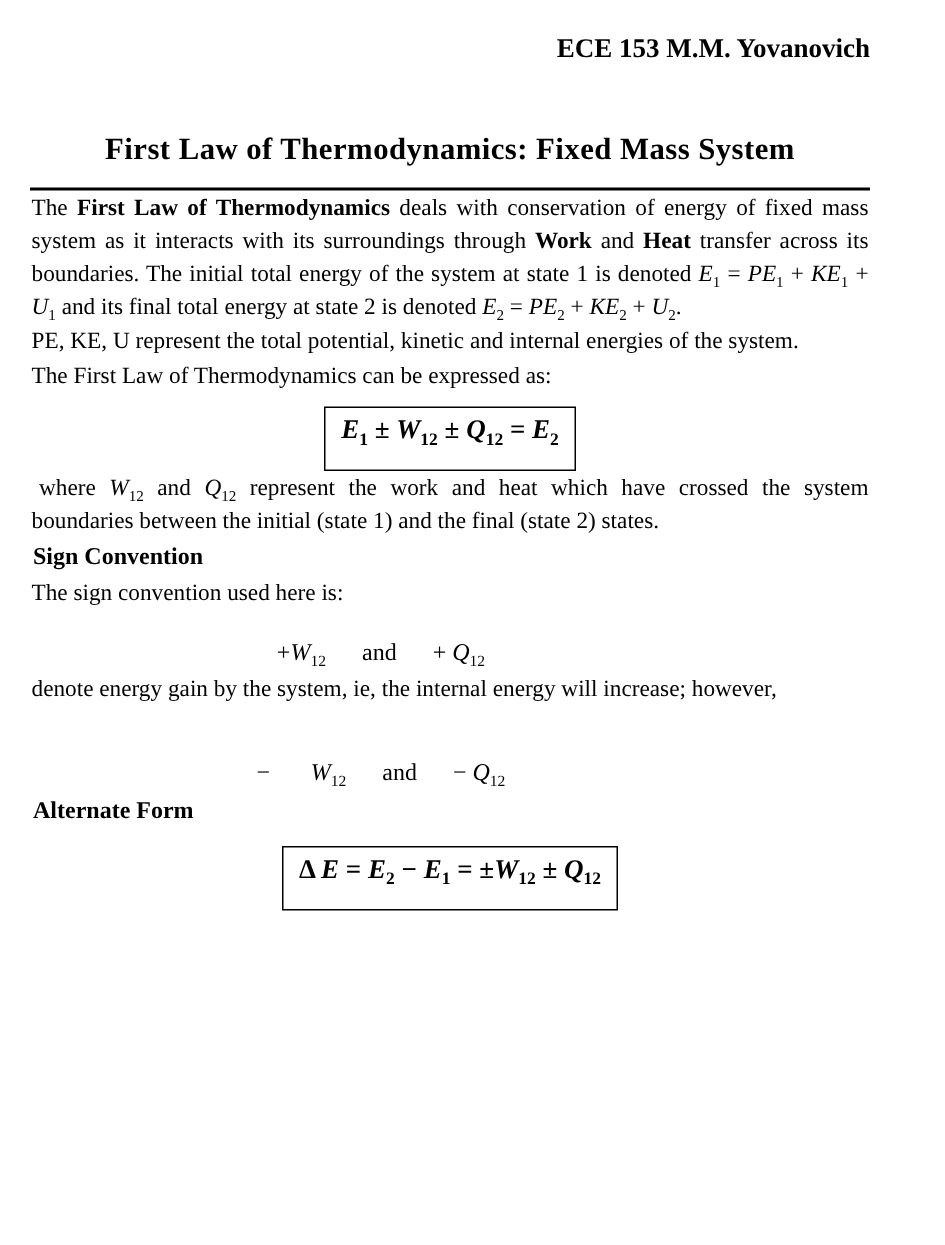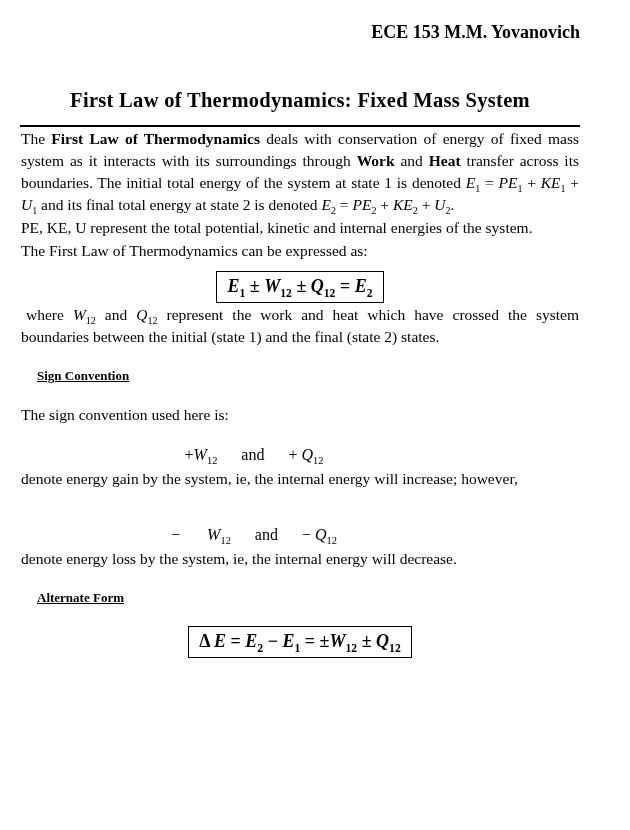--- a/index.html
+++ b/index.html
@@ -40,35 +40,34 @@
     text-align:justify;
   }
   .para1 { margin-top:27px; }
   .para2 { margin-top:12px; }
   .para3 { margin-top:16px; }
   .para4 { margin-top:16px; text-indent:5px; }
   .para5 { margin-top:9px; }
   .para6 { margin-top:11px; }
   .para7 { margin-top:5px; }
   h2.subheading {
-    margin:17px;
-    font-size:13px;
+    margin:2px;
+    font-size:16px;
     font-weight:bold;
     line-height:22px;
-    text-decoration:underline;
   }
   .h-sign { margin-top:15px; }
   .h-alt  { margin-top:11px; }
   .eq-wrap { text-align:center; }
   .eq1 { margin-top:9px; }
   .eq2 { margin-top:12px; }
   .eq-box {
     display:inline-block;
     border:1px solid #000;
-    padding:3px 10px 5px 10px;
+    padding:3px 10px 16px 10px;
     font-size:18px;
     line-height:22px;
   }
   .display-math {
     white-space:pre;
     text-align:center;
     padding-right:92px;
     font-size:16px;
     line-height:24px;
   }
@@ -103,21 +102,20 @@
   <h2 class="subheading h-sign">Sign Convention</h2>
 
   <p class="body-text para5">The sign convention used here is:</p>
 
   <div class="display-math math1"><span>+</span><span style="font-style: italic;">W<sub style="font-style: normal;">12</sub></span><span>      and      </span><span>+ </span><span style="font-style: italic;">Q<sub style="font-style: normal;">12</sub></span></div>
 
   <p class="body-text para6">denote energy gain by the system, ie, the internal energy will increase; however,</p>
 
   <div class="display-math math2"><span>−</span><span style="font-style: italic; margin-left: 27px;">W<sub style="font-style: normal;">12</sub></span><span>      and      </span><span>− </span><span style="font-style: italic;">Q<sub style="font-style: normal;">12</sub></span></div>
 
-  <p class="body-text para7">denote energy loss by the system, ie, the internal energy will decrease.</p>
 
   <h2 class="subheading h-alt">Alternate Form</h2>
 
   <div class="eq-wrap eq2">
     <span class="eq-box"><span style="font-weight: bold;">Δ </span><span style="font-weight: bold; font-style: italic;">E</span><span style="font-weight: bold;"> = </span><span style="font-weight: bold; font-style: italic;">E<sub style="font-style: normal; font-weight: bold;">2</sub></span><span style="font-weight: bold;"> − </span><span style="font-weight: bold; font-style: italic;">E<sub style="font-style: normal; font-weight: bold;">1</sub></span><span style="font-weight: bold;"> = ±</span><span style="font-weight: bold; font-style: italic;">W<sub style="font-style: normal; font-weight: bold;">12</sub></span><span style="font-weight: bold;"> ± </span><span style="font-weight: bold; font-style: italic;">Q<sub style="font-style: normal; font-weight: bold;">12</sub></span></span>
   </div>
 
 </div>
 
 </body></html>

